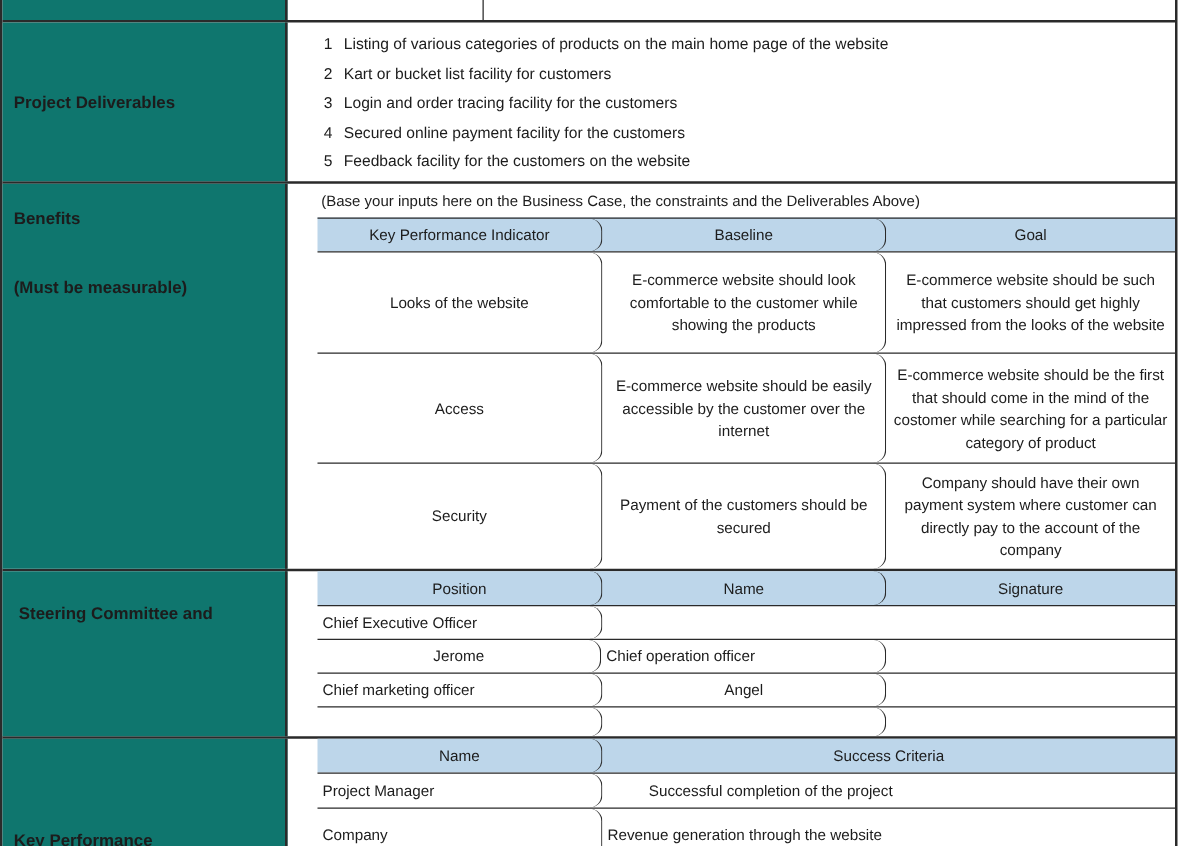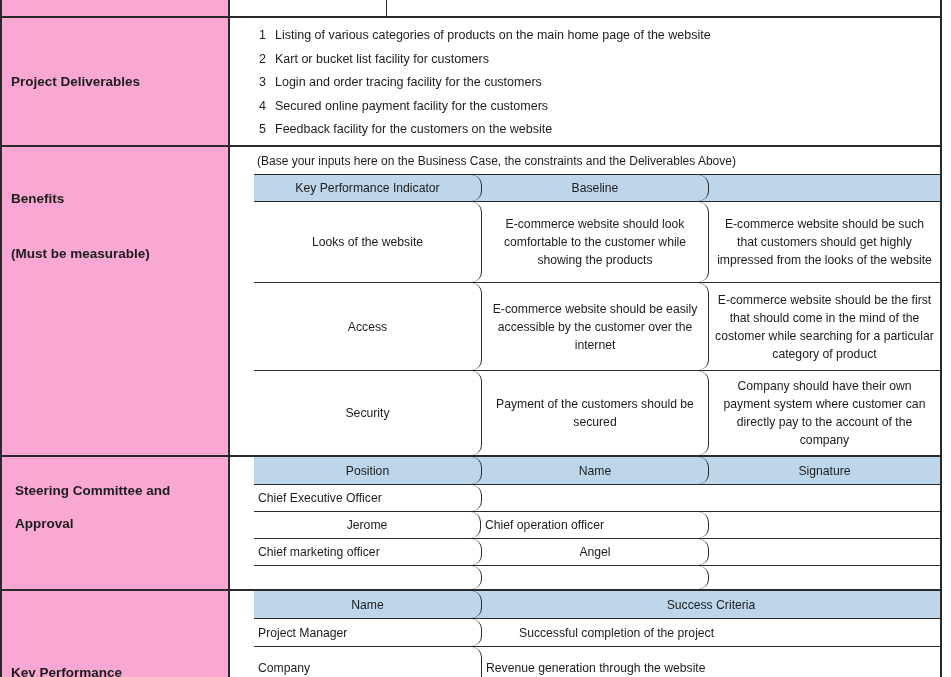--- a/index.html
+++ b/index.html
@@ -15,21 +15,21 @@
     border-left: 2px solid #2a2a2a;
     border-right: 2px solid #2a2a2a;
     border-bottom: 3px solid #2a2a2a;
     background: #fff;
   }
   .section { display: flex; border-top: 2px solid #2a2a2a; }
   .section.sliver { border-top: none; height: 16px; }
 
   .label-cell {
     width: 228px; flex-shrink: 0;
-    background: #f9a8d4;
+    background: #0f766e;
     border-right: 2px solid #2a2a2a;
     font-weight: bold; font-size: 13.5px;
     padding-left: 9px;
   }
   .sliver .label-cell { padding: 0; }
   .sliver .mid-cell { width: 157px; border-right: 1px solid #2a2a2a; }
   .sliver .end-cell { flex: 1; }
 
   .content { flex: 1; display: flex; flex-direction: column; min-width: 0; padding-left: 24px; }
 
@@ -52,21 +52,21 @@
           text-align: center; font-size: 12.2px; line-height: 18px;
           padding: 3px 6px; min-width: 0; border-radius: 10px; }
   .cell.left { justify-content: flex-start; text-align: left; padding-left: 4px; }
   .c1 { width: 228px; border-right: 1px solid #2a2a2a; flex-shrink: 0; }
   .c2 { width: 227px; border-right: 1px solid #2a2a2a; flex-shrink: 0; }
   .c3 { flex: 1; }
   .cwide { flex: 1; }
   .h27 { height: 27px; }
 
   
-  .benefits-label { padding-top: 44px; }
+  .benefits-label { padding-top: 20px; }
   .benefits-label .line2 { margin-top: 40px; }
   .note-row { height: 27px; display: flex; align-items: center;
               font-size: 12px; padding-left: 3px; }
   .r-looks { height: 81px; }
   .r-access { height: 88px; }
   .r-security { height: 85px; }
 
   
   .steer-label { padding-top: 26px; line-height: 16px; padding-left: 13px; }
   .steer-label .line2 { margin-top: 17px; }
@@ -120,20 +120,21 @@
   <div class="section">
     <div class="label-cell benefits-label">
       <div>Benefits</div>
       <div class="line2">(Must be measurable)</div>
     </div>
     <div class="content">
       <div class="note-row">(Base your inputs here on the Business Case, the constraints and the Deliverables Above)</div>
       <div class="row hdr h27">
         <div class="cell c1">Key Performance Indicator</div>
         <div class="cell c2">Baseline</div>
+        <div class="cell c3">Goal</div>
       </div>
       <div class="row r-looks">
         <div class="cell c1">Looks of the website</div>
         <div class="cell c2">E-commerce website should look comfortable to the customer while showing the products</div>
         <div class="cell c3">E-commerce website should be such that customers should get highly impressed from the looks of the website</div>
       </div>
       <div class="row r-access">
         <div class="cell c1">Access</div>
         <div class="cell c2">E-commerce website should be easily accessible by the customer over the internet</div>
         <div class="cell c3">E-commerce website should be the first that should come in the mind of the costomer while searching for a particular category of product</div>
@@ -142,21 +143,20 @@
         <div class="cell c1">Security</div>
         <div class="cell c2">Payment of the customers should be secured</div>
         <div class="cell c3">Company should have their own payment system where customer can directly pay to the account of the company</div>
       </div>
     </div>
   </div>
 
   <div class="section">
     <div class="label-cell steer-label">
       <div>Steering Committee and</div>
-      <div class="line2">Approval</div>
     </div>
     <div class="content">
       <div class="row hdr h27 first">
         <div class="cell c1">Position</div>
         <div class="cell c2">Name</div>
         <div class="cell c3">Signature</div>
       </div>
       <div class="row h27">
         <div class="cell c1 left">Chief Executive Officer</div>
         <div class="cell c3"></div>

